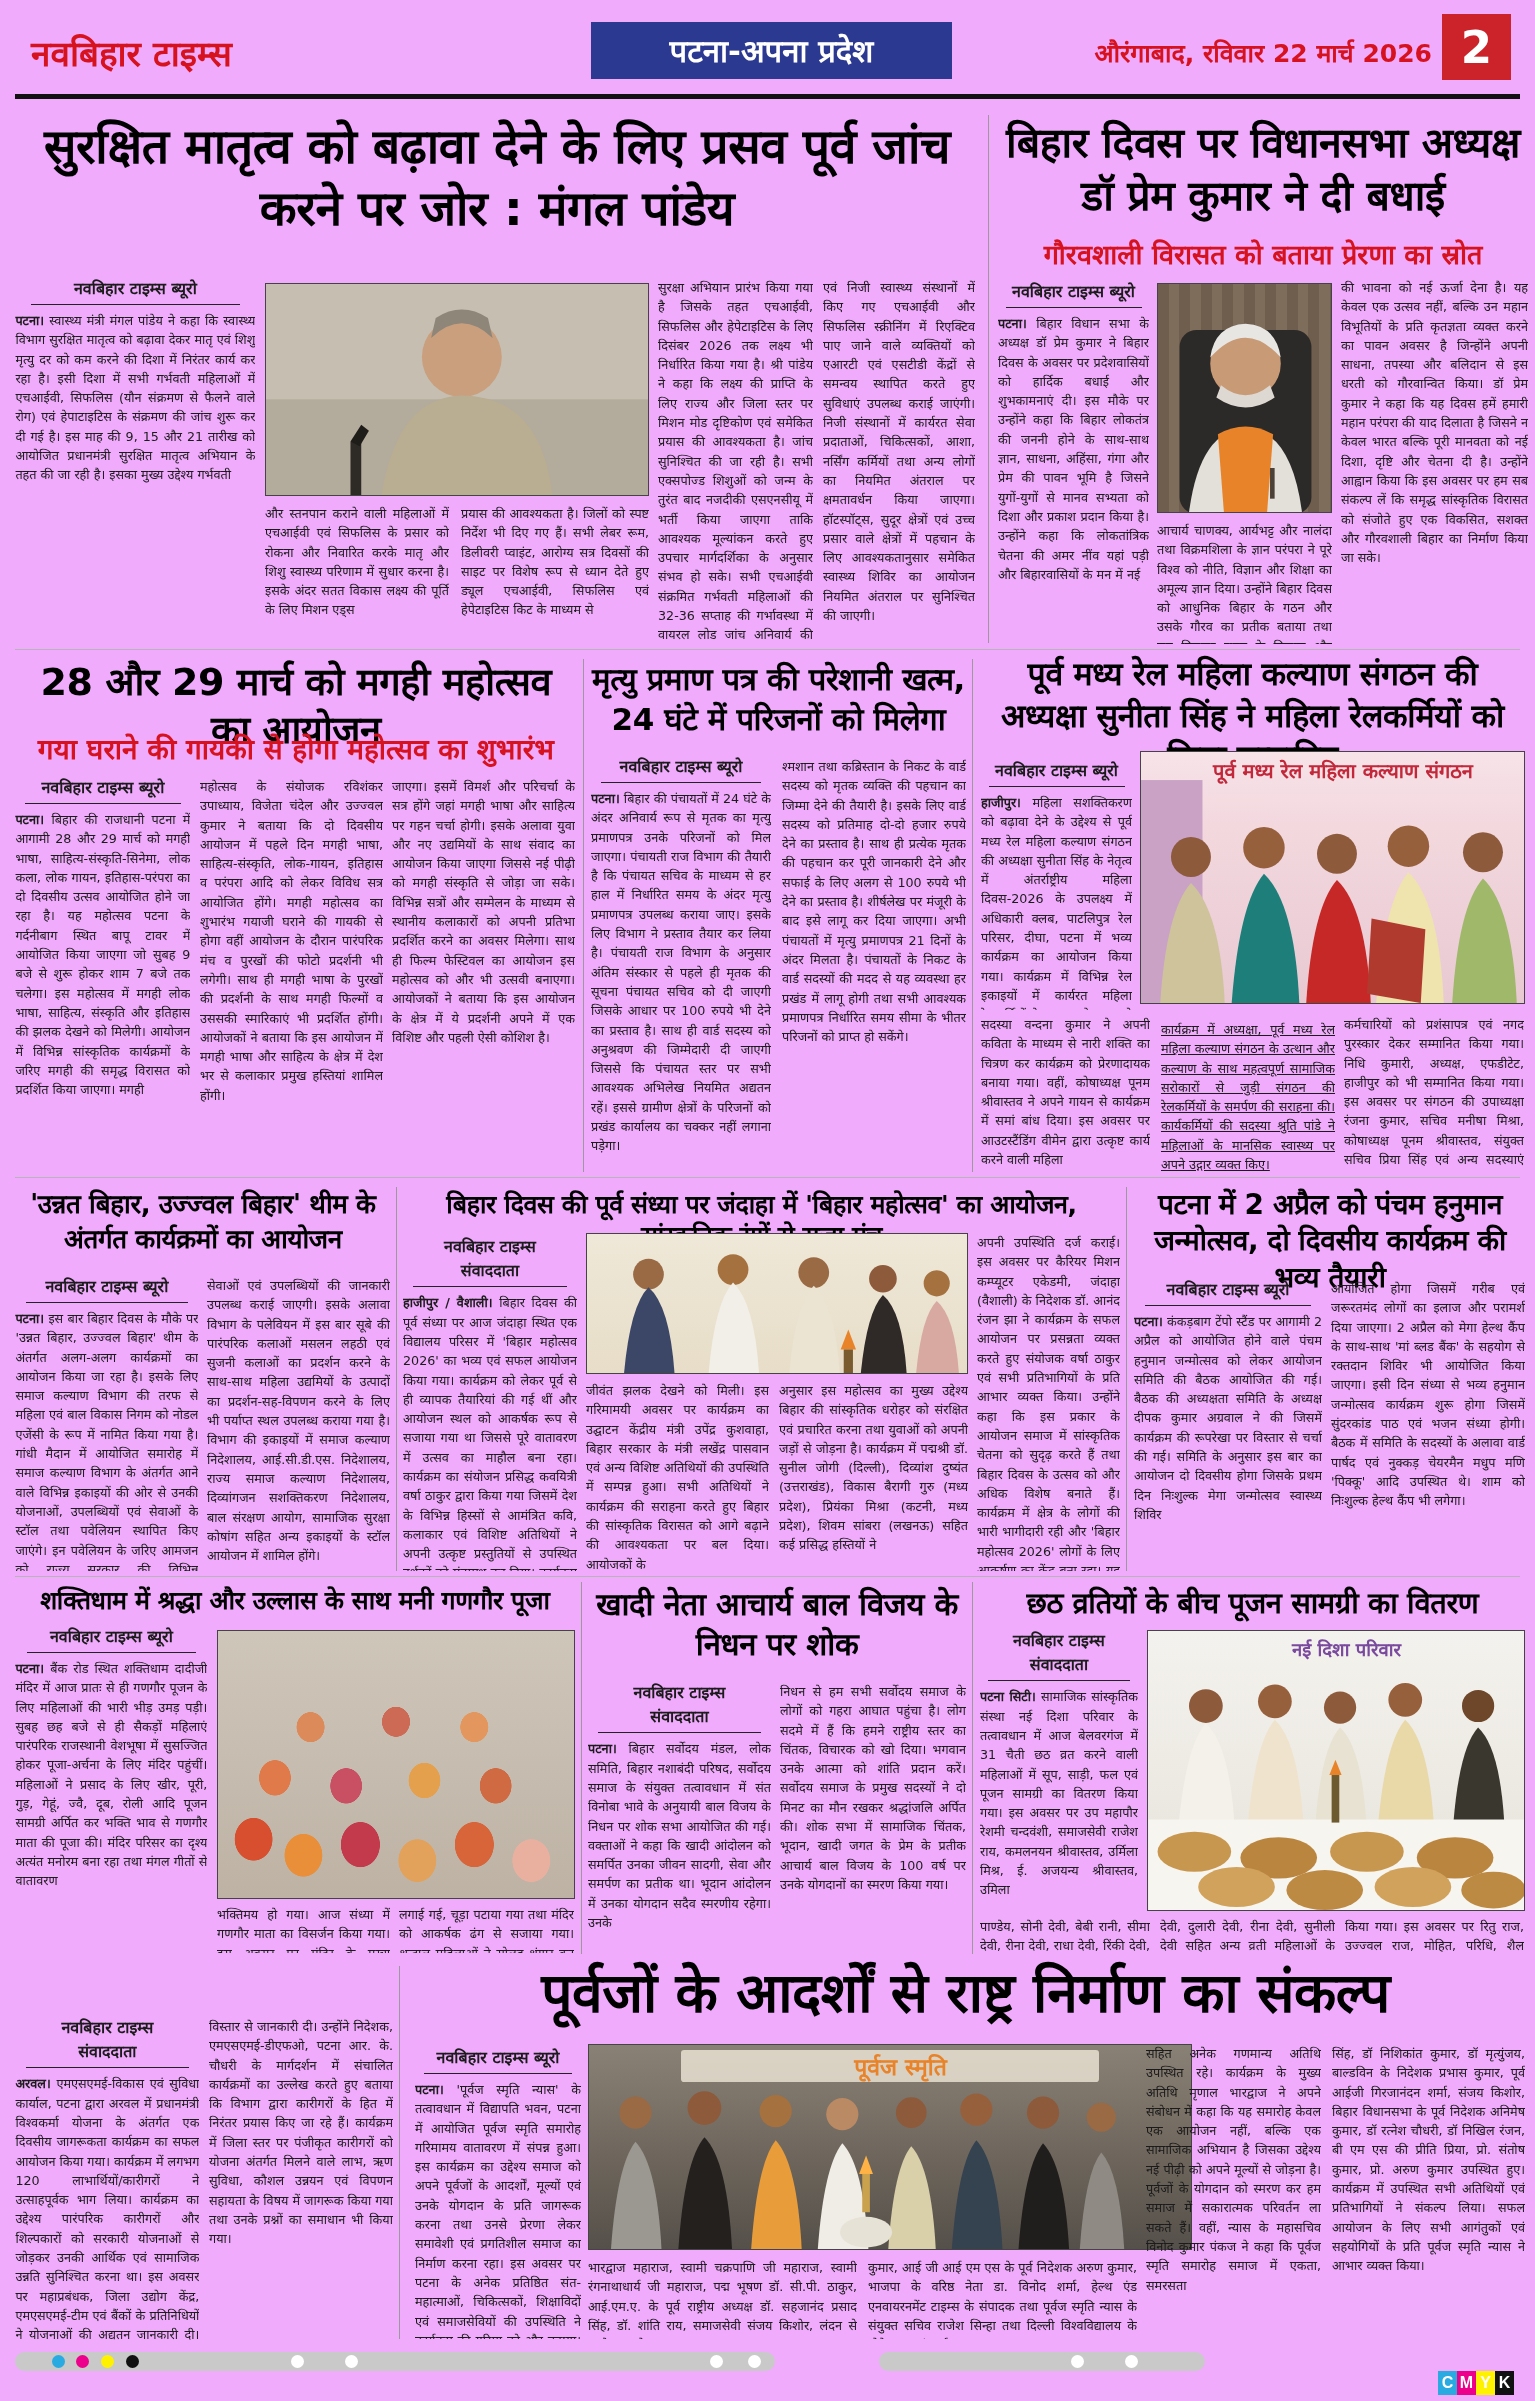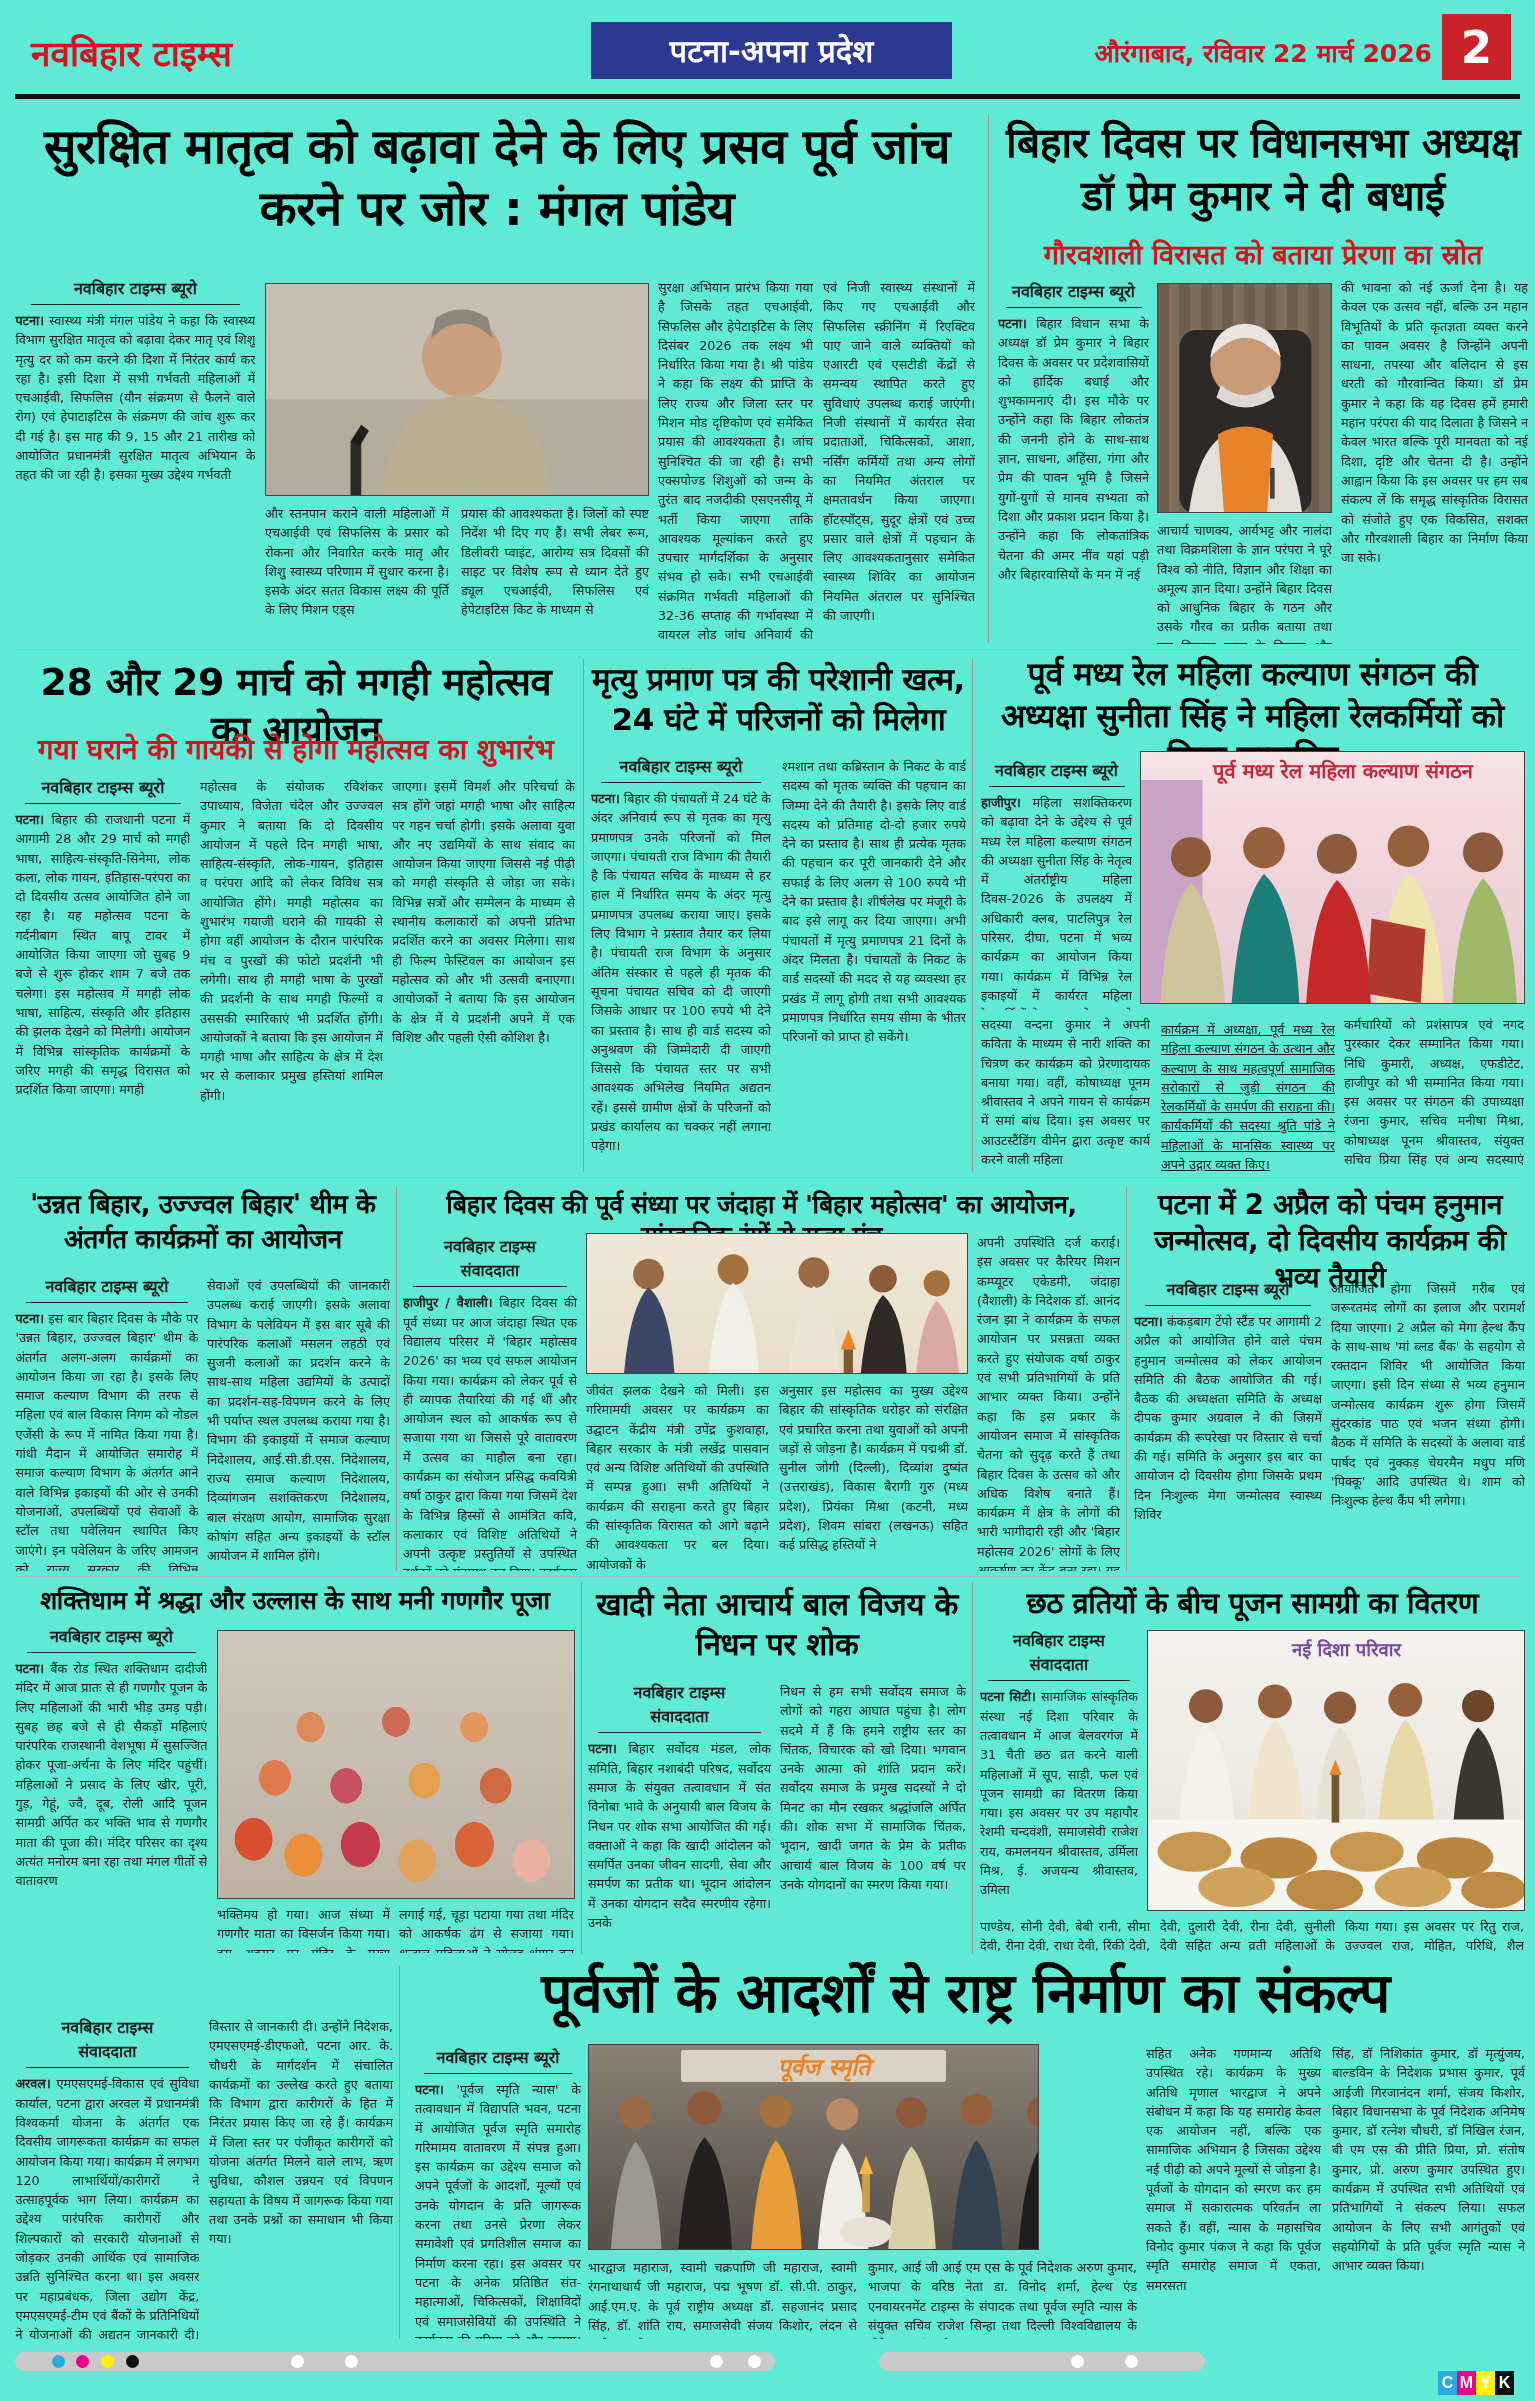--- a/index.html
+++ b/index.html
@@ -1,16 +1,16 @@
 <!DOCTYPE html>
 <html style="font-size:12.3px"><head>
 <meta charset="utf-8">
 <style>
   html,body{margin:0;padding:0;background:#e8e8e4;}
-  .page{position:relative;width:1536px;height:2401px;background:#5eead4;
+  .page{position:relative;width:1536px;height:2401px;background:#f0abfc;
         font-family:"DejaVu Sans","Liberation Sans",sans-serif;color:#111;overflow:hidden;}
   .abs{position:absolute;}
   .headline{font-weight:bold;color:#000;text-align:center;letter-spacing:-0.4px;}
   .subhead{font-weight:bold;color:#d6121f;text-align:center;}
   .byline{display:block;text-align:center;font-weight:bold;font-size:16px;
           border-bottom:1.5px solid #222;padding:1.5px 6.1px 3.1px;margin:0 auto 6.1px;width:82%;}
   .col{position:absolute;text-align:justify;font-size:12.7px;line-height:1.52;overflow:hidden;color:#1b1b1b;}
   .col b{font-weight:bold;}
   .vline{position:absolute;width:0.8px;background:#9a9a9a;}
   .hline{position:absolute;height:0.8px;background:#b5b5b5;}
@@ -274,21 +274,21 @@
   <div class="col" style="left:209px;top:2017px;width:184px;height:323px;">विस्तार से जानकारी दी। उन्होंने निदेशक, एमएसएमई-डीएफओ, पटना आर. के. चौधरी के मार्गदर्शन में संचालित कार्यक्रमों का उल्लेख करते हुए बताया कि विभाग द्वारा कारीगरों के हित में निरंतर प्रयास किए जा रहे हैं। कार्यक्रम में जिला स्तर पर पंजीकृत कारीगरों को योजना अंतर्गत मिलने वाले लाभ, ऋण सुविधा, कौशल उन्नयन एवं विपणन सहायता के विषय में जागरूक किया गया तथा उनके प्रश्नों का समाधान भी किया गया।</div>
 
   <div class="vline" style="left:399px;top:1966px;height:373px;"></div>
 
   <div class="abs headline" style="left:407px;top:1960px;width:1117px;font-size:55px;line-height:1.2;">पूर्वजों के आदर्शों से राष्ट्र निर्माण का संकल्प</div>
   <div class="col" style="left:415px;top:2044px;width:166px;height:295px;">
     <span class="byline">नवबिहार टाइम्स ब्यूरो</span>
     <b>पटना।</b>
     <span>'पूर्वज स्मृति न्यास' के तत्वावधान में विद्यापति भवन, पटना में आयोजित पूर्वज स्मृति समारोह गरिमामय वातावरण में संपन्न हुआ। इस कार्यक्रम का उद्देश्य समाज को अपने पूर्वजों के आदर्शों, मूल्यों एवं उनके योगदान के प्रति जागरूक करना तथा उनसे प्रेरणा लेकर समावेशी एवं प्रगतिशील समाज का निर्माण करना रहा। इस अवसर पर पटना के अनेक प्रतिष्ठित संत-महात्माओं, चिकित्सकों, शिक्षाविदों एवं समाजसेवियों की उपस्थिति ने कार्यक्रम की गरिमा को और बढ़ाया। प्रमुख रूप से स्वामी देवकीनंदन</span>
   </div>
-  <div class="photo" style="left:588px;top:2044px;width:451px;height:206px;background:linear-gradient(180deg,#8a8176 0%,#6e665c 55%,#55504a 100%);font-style:italic;">
+  <div class="photo" style="left:588px;top:2044px;width:604px;height:206px;background:linear-gradient(180deg,#8a8176 0%,#6e665c 55%,#55504a 100%);">
     <span class="pbanner" style="color:#e8832a;font-size:23px;background:rgba(245,239,223,.75);margin:0 92px;border-radius:3.1px;">पूर्वज स्मृति</span>
     <svg width="548" height="167" viewBox="0 0 714 218" style="position:absolute;bottom:0;">
       <circle cx="60" cy="40" r="21" fill="#9a6a45"></circle>
         <path d="M28,218 q8,-110 32,-140 q28,30 34,140z" fill="#9b9891"></path>
       <circle cx="150" cy="34" r="22" fill="#8d5a3b"></circle>
         <path d="M116,218 q8,-116 34,-146 q30,30 36,146z" fill="#23201e"></path>
       <circle cx="243" cy="38" r="21" fill="#a5713f"></circle>
         <path d="M211,218 q8,-112 32,-142 q28,30 34,142z" fill="#e89d3a"></path>
       <circle cx="330" cy="42" r="21" fill="#b98a63"></circle>
         <path d="M298,218 q8,-108 32,-138 q28,30 34,138z" fill="#f0ede6"></path>

